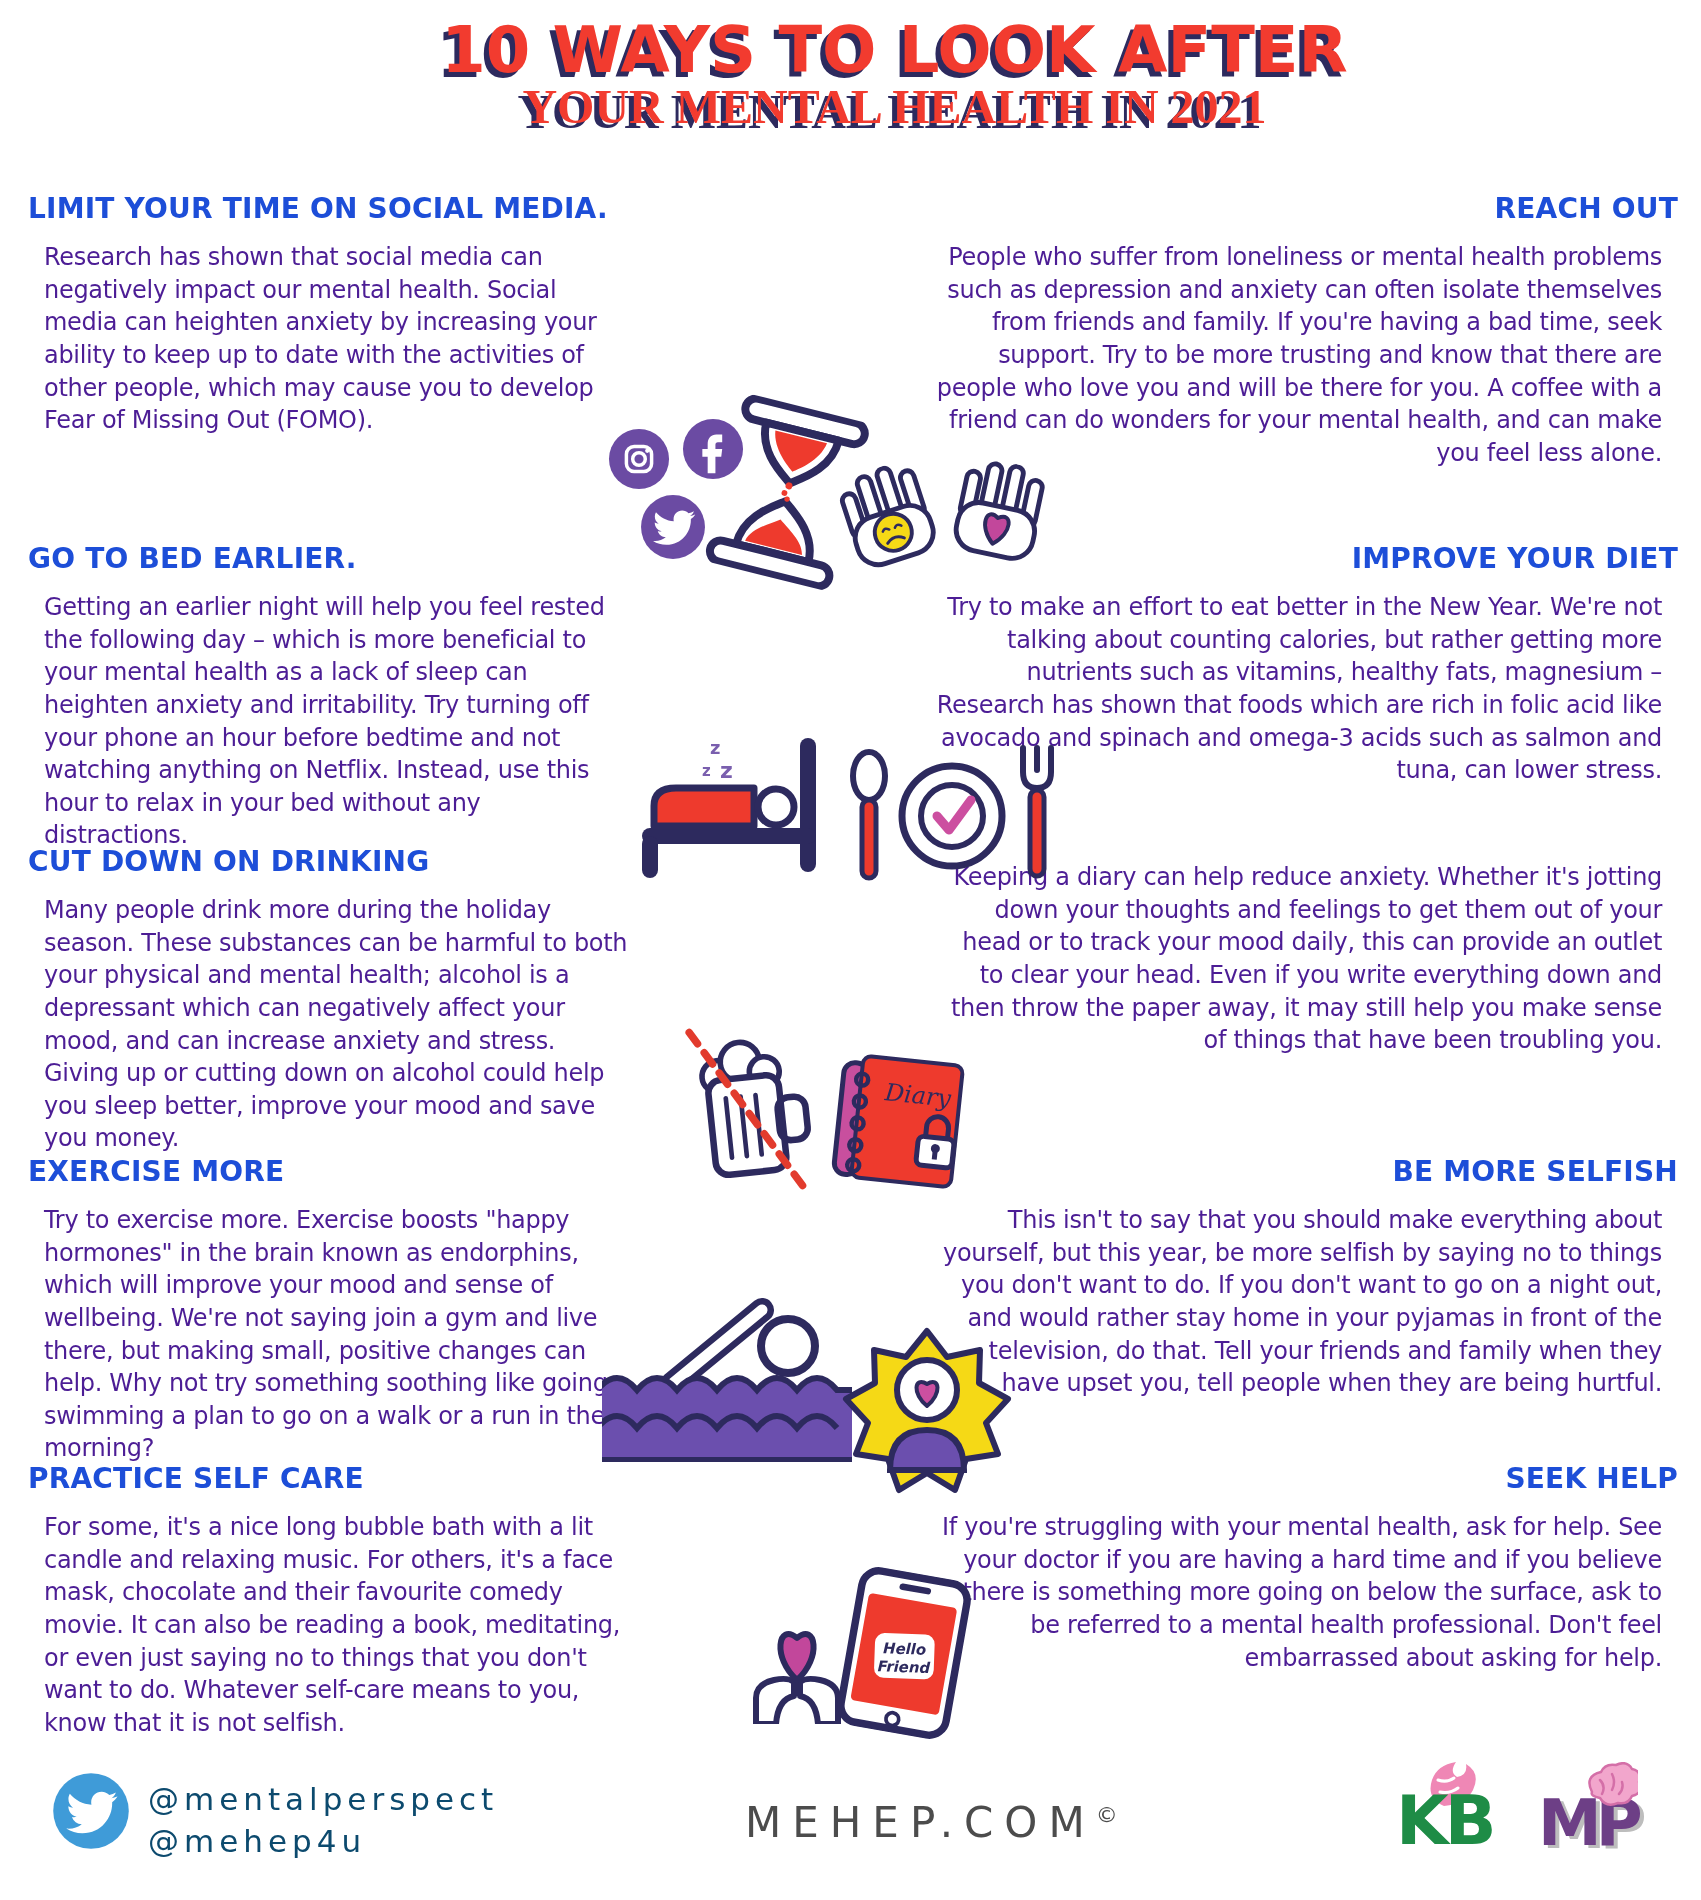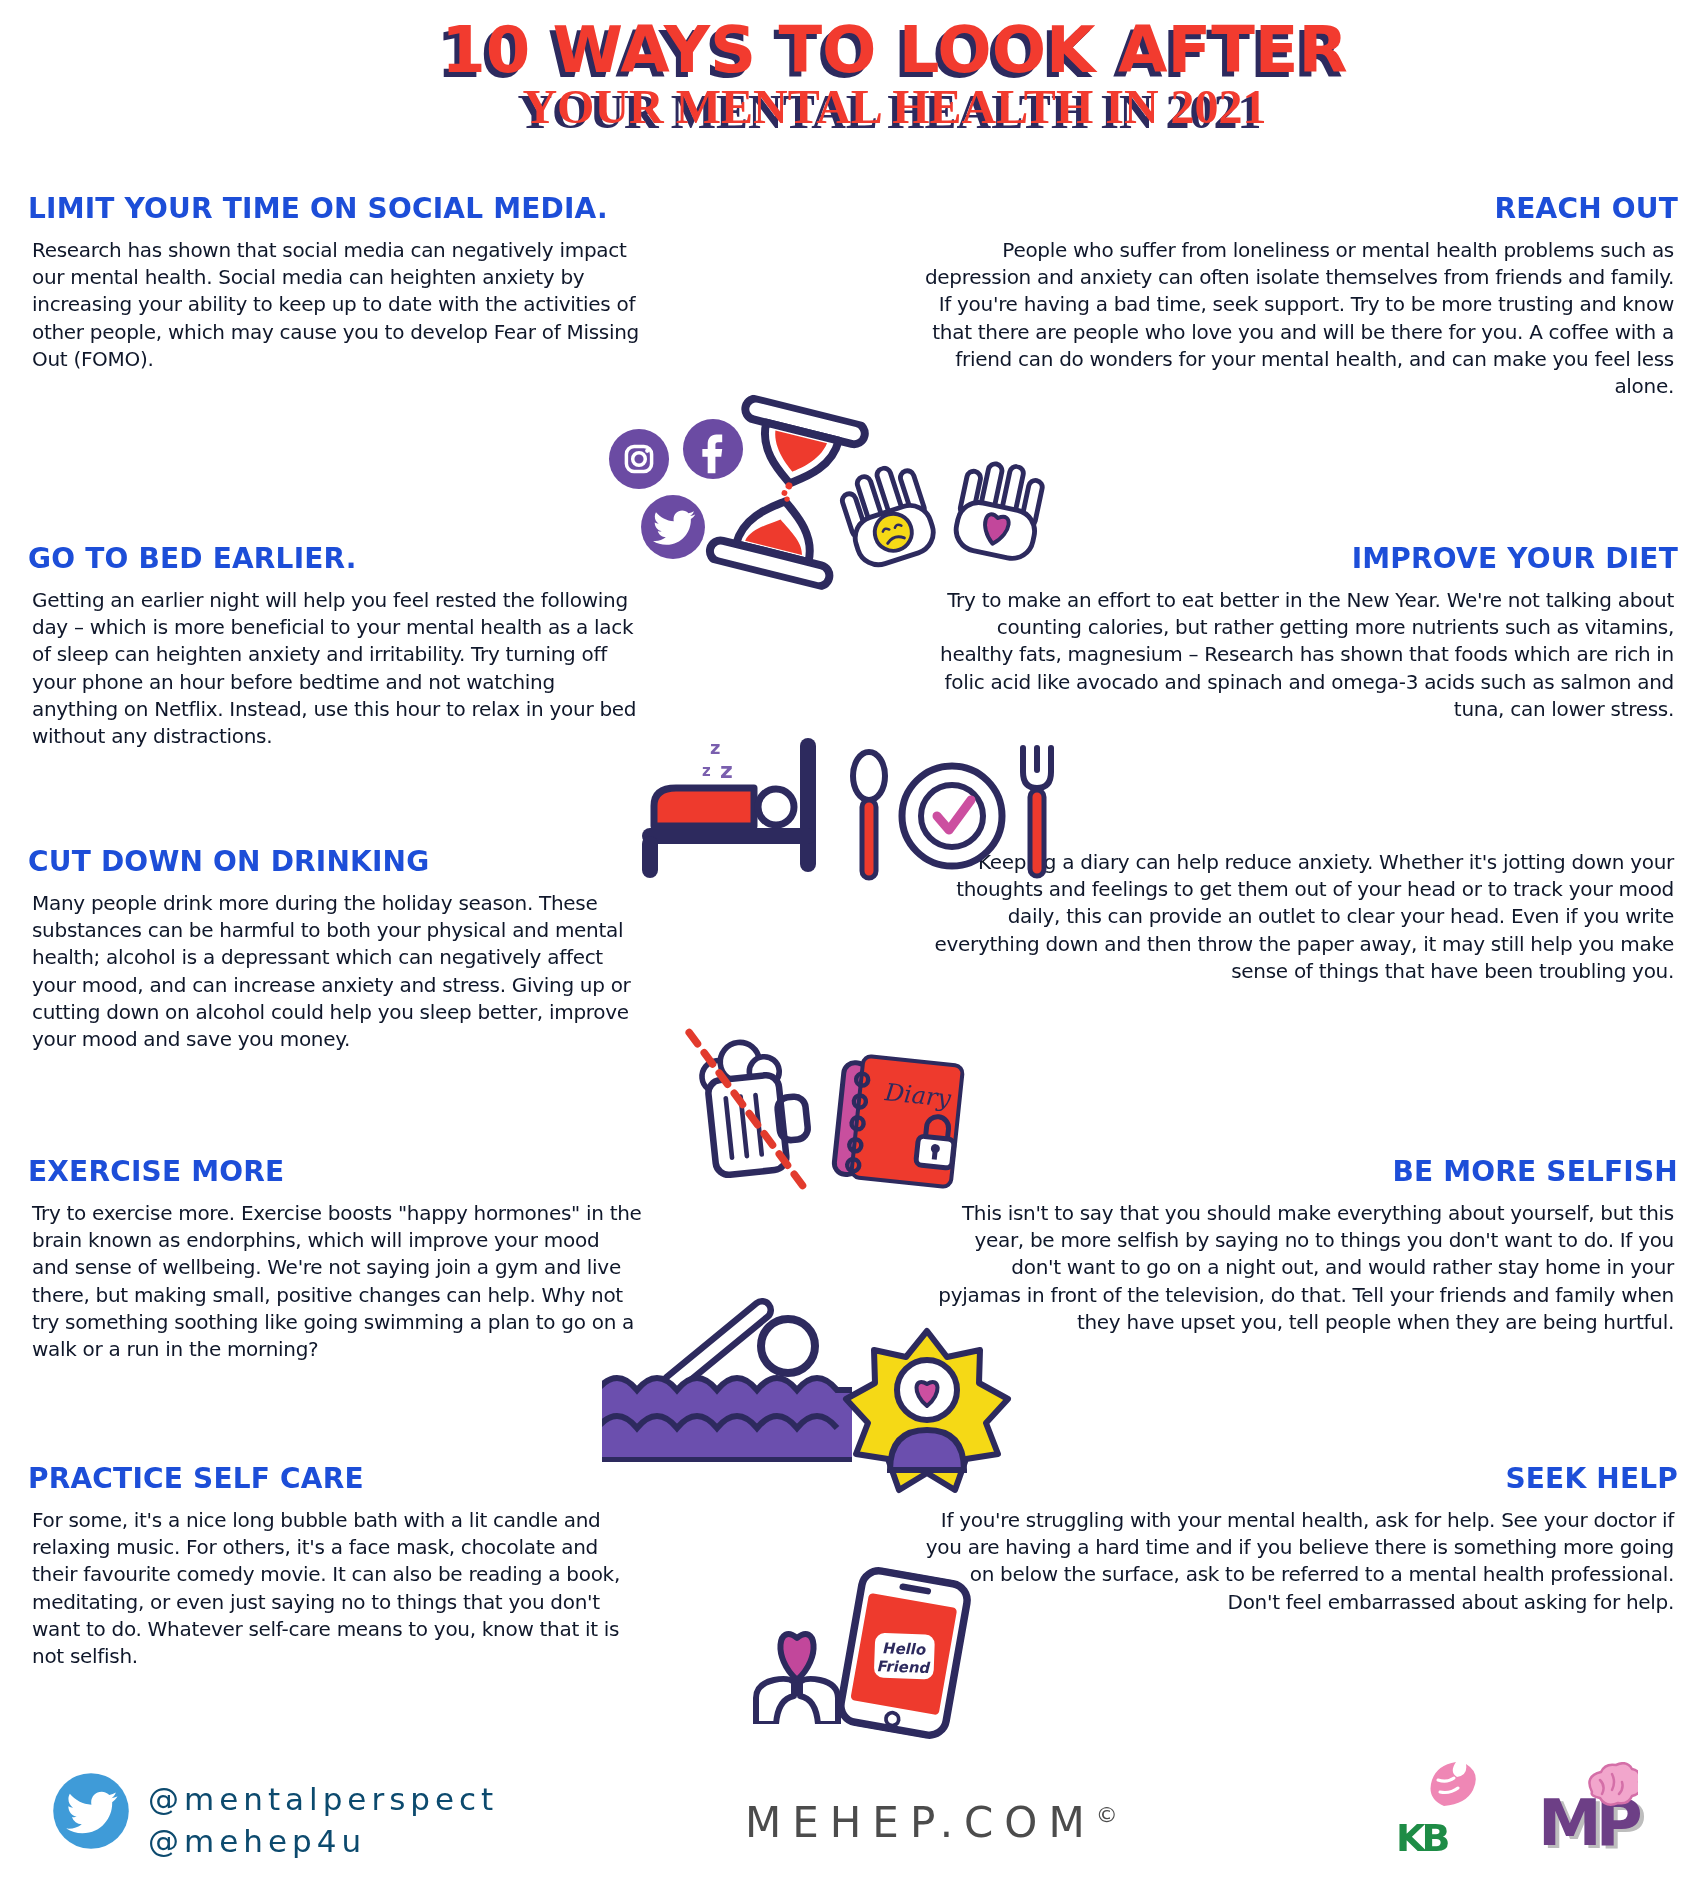--- a/index.html
+++ b/index.html
@@ -5,31 +5,31 @@
   html,body{margin:0;padding:0;background:#ffffff;}
   .page{position:relative;width:1701px;height:1900px;background:#ffffff;overflow:hidden;
         font-family:"DejaVu Sans","Liberation Sans",sans-serif;}
   .title{position:absolute;top:18px;left:0;width:100%;text-align:center;margin:0;
          font-weight:bold;color:#f23b2f;line-height:1.02;letter-spacing:0px;
          text-shadow:-5px 5px 0 #2d2a5e;padding-left:44px;}
   .title .t1{display:block;font-size:64px;}
   .title .t2{display:block;font-size:48px;font-family:Liberation Serif, serif;}
   .sec{position:absolute;}
   .sec h2{margin:0 0 12px 0;font-size:28px;font-weight:bold;color:#1d4ed8;letter-spacing:0.2px;}
-  .sec p{margin:4px;font-size:20px;line-height:1.36;color:#0f172a;font-weight:500;letter-spacing:-0.3px;}
+  .sec p{margin:16px;font-size:24px;line-height:1.36;color:#4c1d95;font-weight:500;letter-spacing:-0.3px;}
   .sec.left{left:28px;width:618px;text-align:left;}
   .sec.right{right:23px;width:758px;text-align:right;}
   .icon{position:absolute;}
   .icon svg{display:block;}
   .footer-handles{position:absolute;left:148px;top:1778px;color:#0c4a6e;font-size:31px;
                   letter-spacing:5px;line-height:42px;font-weight:500;}
   .mehep{position:absolute;left:745px;top:1798px;color:#4c4c4c;font-size:42px;letter-spacing:11px;font-weight:500;}
   .mehep sup{font-size:22px;letter-spacing:0;}
   .logo-kb{position:absolute;left:1392px;top:1752px;width:118px;height:108px;}
-  .logo-kb .kb-text{position:absolute;left:4px;bottom:0;font-size:38px;font-weight:bold;color:#1e8c46;letter-spacing:-4px;}
+  .logo-kb .kb-text{position:absolute;left:4px;bottom:0;font-size:68px;font-weight:bold;color:#1e8c46;letter-spacing:-4px;}
   .logo-mp{position:absolute;left:1538px;top:1760px;width:112px;height:100px;}
   .logo-mp .mp-text{position:absolute;left:0;bottom:0;font-size:64px;font-weight:bold;color:#6d3f86;
                     letter-spacing:-6px;text-shadow:4px 3px 0 #bdbdbd;}
   .logo-mp svg,.logo-kb svg{position:absolute;}
 </style>
 </head>
 <body>
 
 <div class="page">
 

